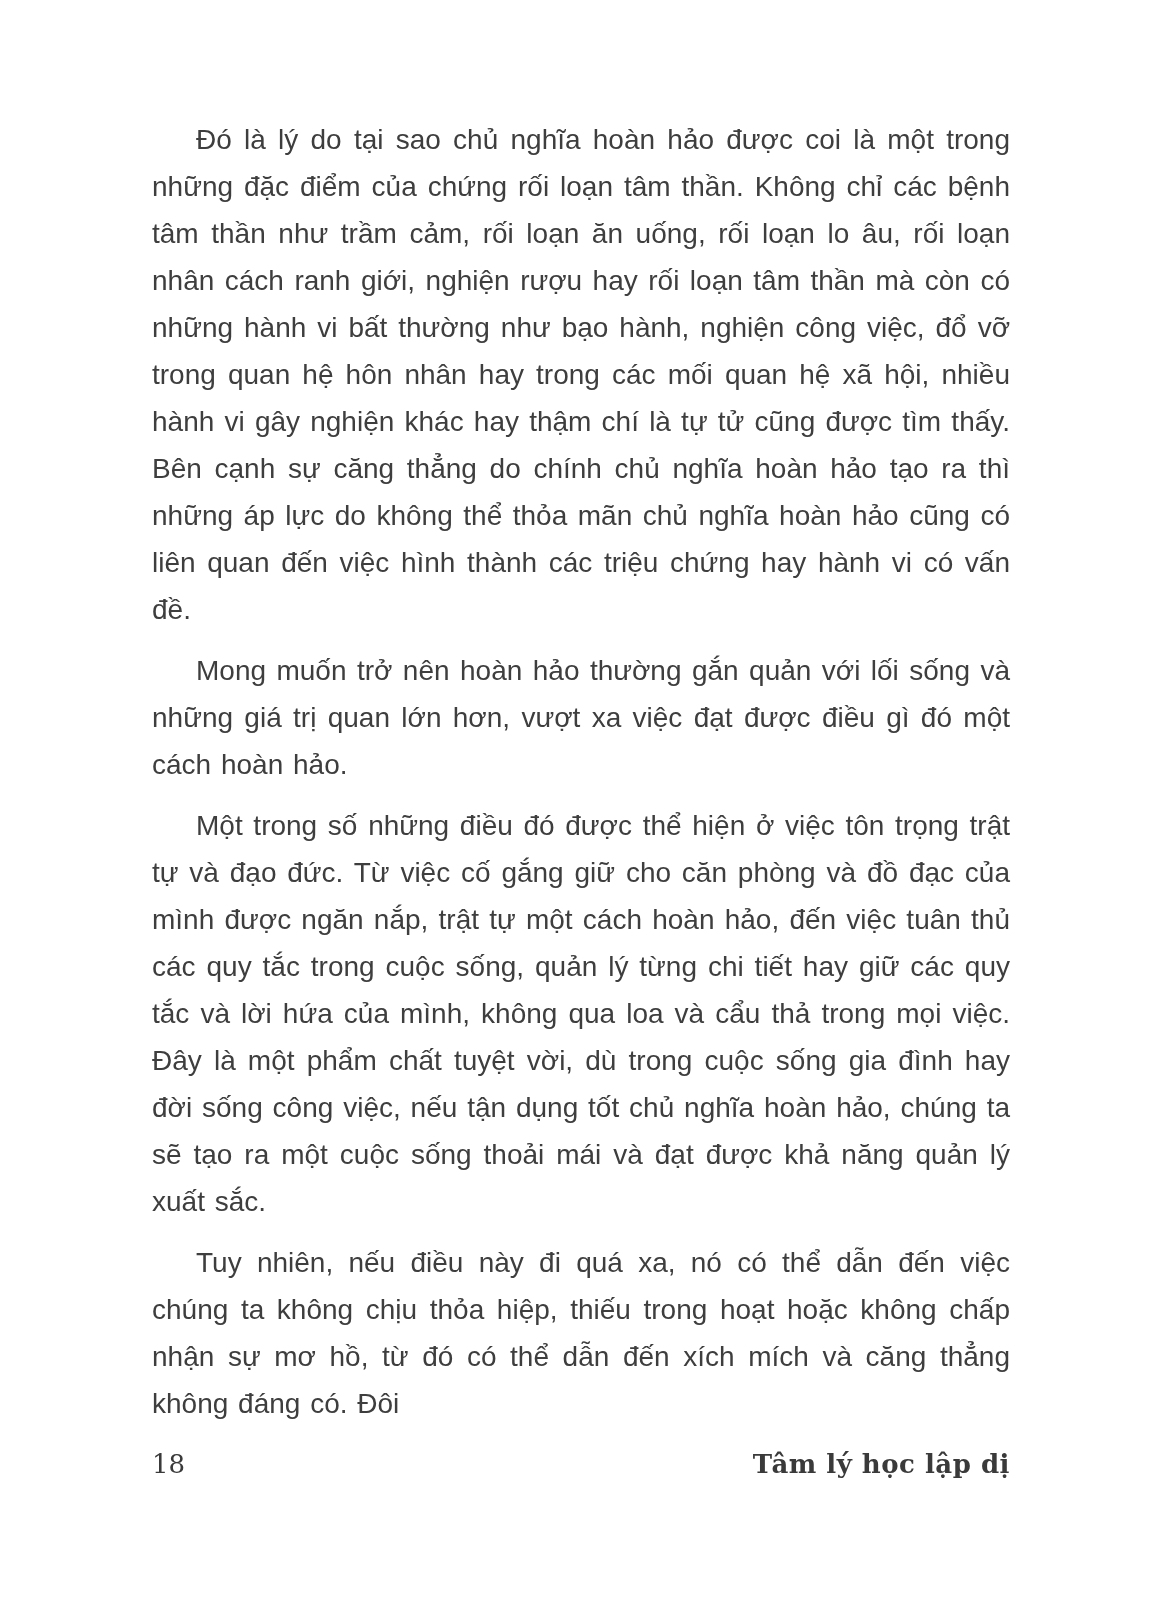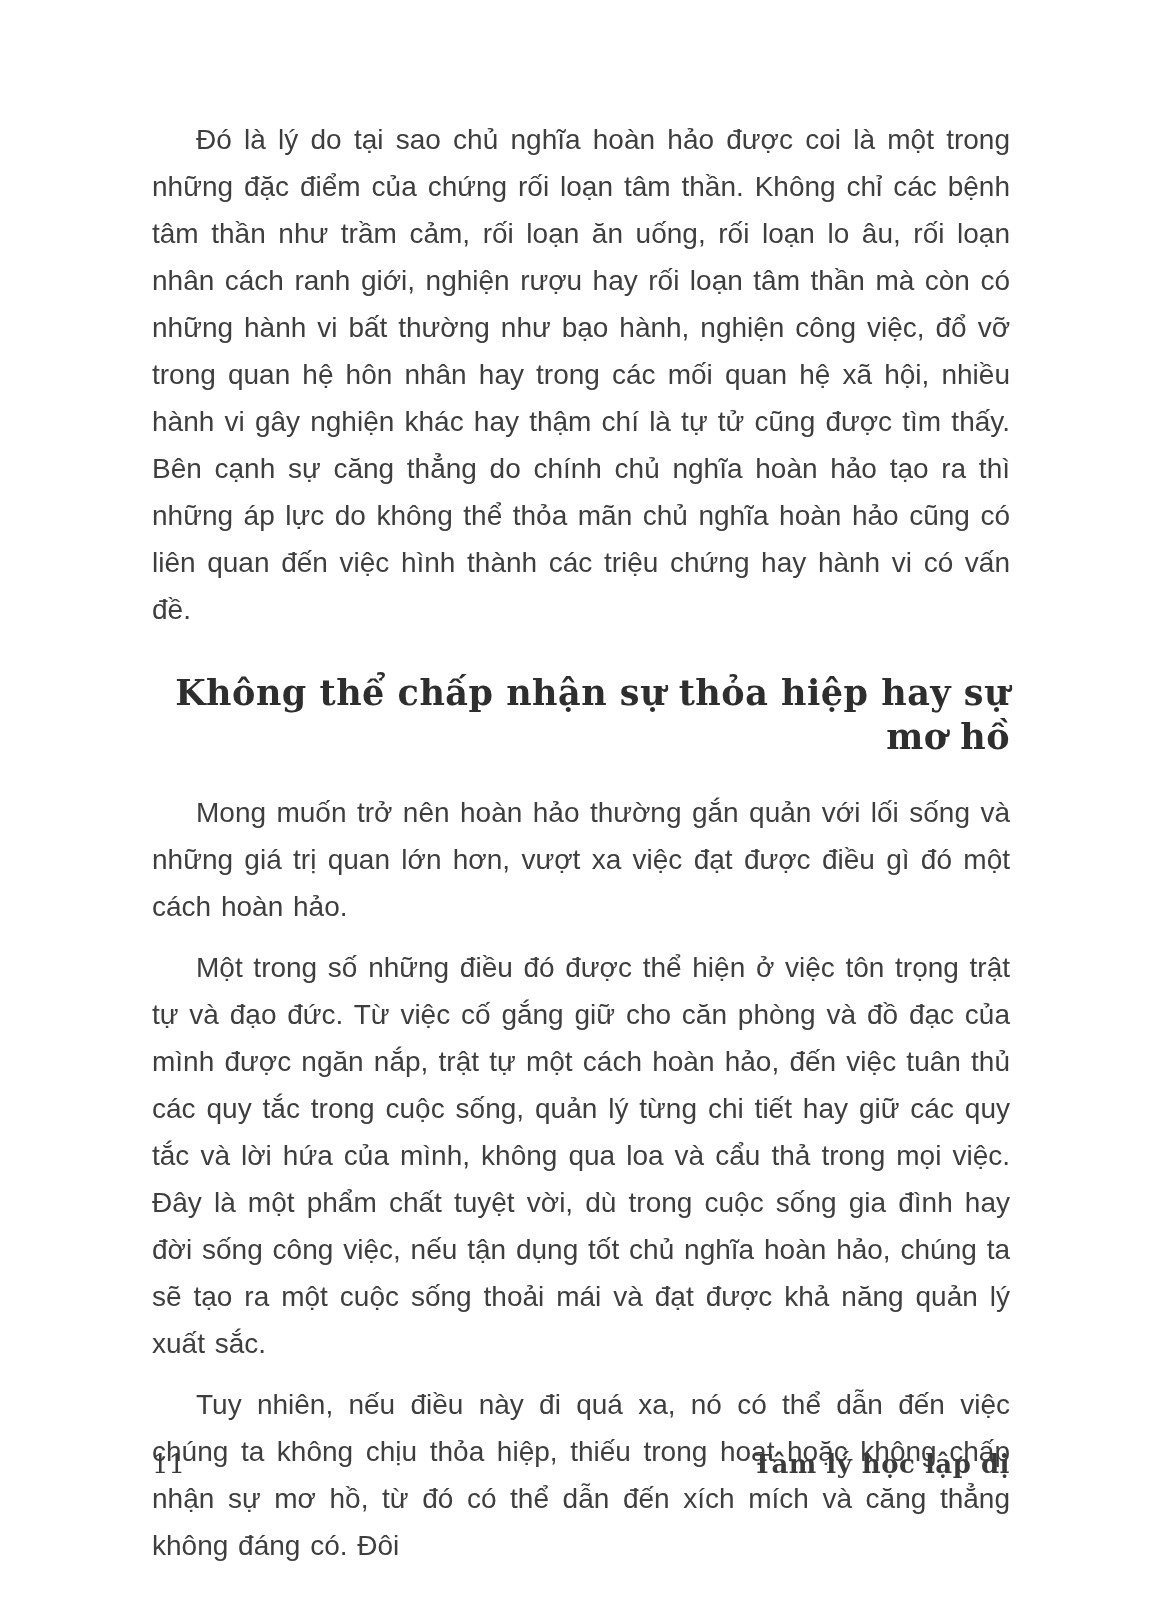--- a/index.html
+++ b/index.html
@@ -61,26 +61,25 @@
     letter-spacing: 0.5px;
   }
 </style>
 </head>
 <body>
 
 <div class="page">
 
   <p class="para">Đó là lý do tại sao chủ nghĩa hoàn hảo được coi là một trong những đặc điểm của chứng rối loạn tâm thần. Không chỉ các bệnh tâm thần như trầm cảm, rối loạn ăn uống, rối loạn lo âu, rối loạn nhân cách ranh giới, nghiện rượu hay rối loạn tâm thần mà còn có những hành vi bất thường như bạo hành, nghiện công việc, đổ vỡ trong quan hệ hôn nhân hay trong các mối quan hệ xã hội, nhiều hành vi gây nghiện khác hay thậm chí là tự tử cũng được tìm thấy. Bên cạnh sự căng thẳng do chính chủ nghĩa hoàn hảo tạo ra thì những áp lực do không thể thỏa mãn chủ nghĩa hoàn hảo cũng có liên quan đến việc hình thành các triệu chứng hay hành vi có vấn đề.</p>
 
-  <h2 class="section-heading">Không thể chấp nhận sự thỏa hiệp hay sự mơ hồ</h2>
 
   <p class="para">Mong muốn trở nên hoàn hảo thường gắn quản với lối sống và những giá trị quan lớn hơn, vượt xa việc đạt được điều gì đó một cách hoàn hảo.</p>
 
   <p class="para">Một trong số những điều đó được thể hiện ở việc tôn trọng trật tự và đạo đức. Từ việc cố gắng giữ cho căn phòng và đồ đạc của mình được ngăn nắp, trật tự một cách hoàn hảo, đến việc tuân thủ các quy tắc trong cuộc sống, quản lý từng chi tiết hay giữ các quy tắc và lời hứa của mình, không qua loa và cẩu thả trong mọi việc. Đây là một phẩm chất tuyệt vời, dù trong cuộc sống gia đình hay đời sống công việc, nếu tận dụng tốt chủ nghĩa hoàn hảo, chúng ta sẽ tạo ra một cuộc sống thoải mái và đạt được khả năng quản lý xuất sắc.</p>
 
   <p class="para">Tuy nhiên, nếu điều này đi quá xa, nó có thể dẫn đến việc chúng ta không chịu thỏa hiệp, thiếu trong hoạt hoặc không chấp nhận sự mơ hồ, từ đó có thể dẫn đến xích mích và căng thẳng không đáng có. Đôi</p>
 
   <div class="footer">
-    <span class="page-number">11</span>
+    <span class="page-number">18</span>
     <span class="book-title">Tâm lý học lập dị</span>
   </div>
 
 </div>
 
 </body></html>

